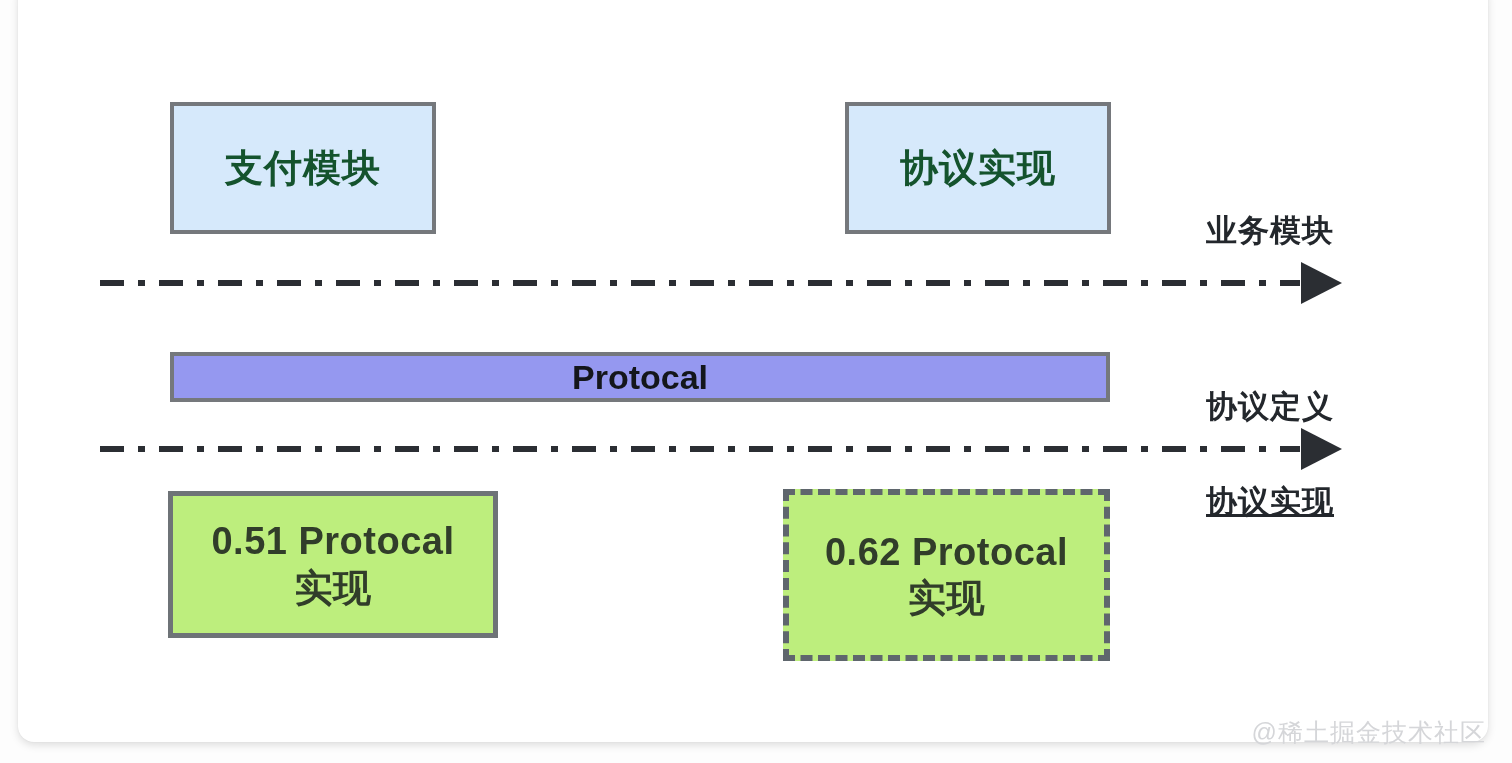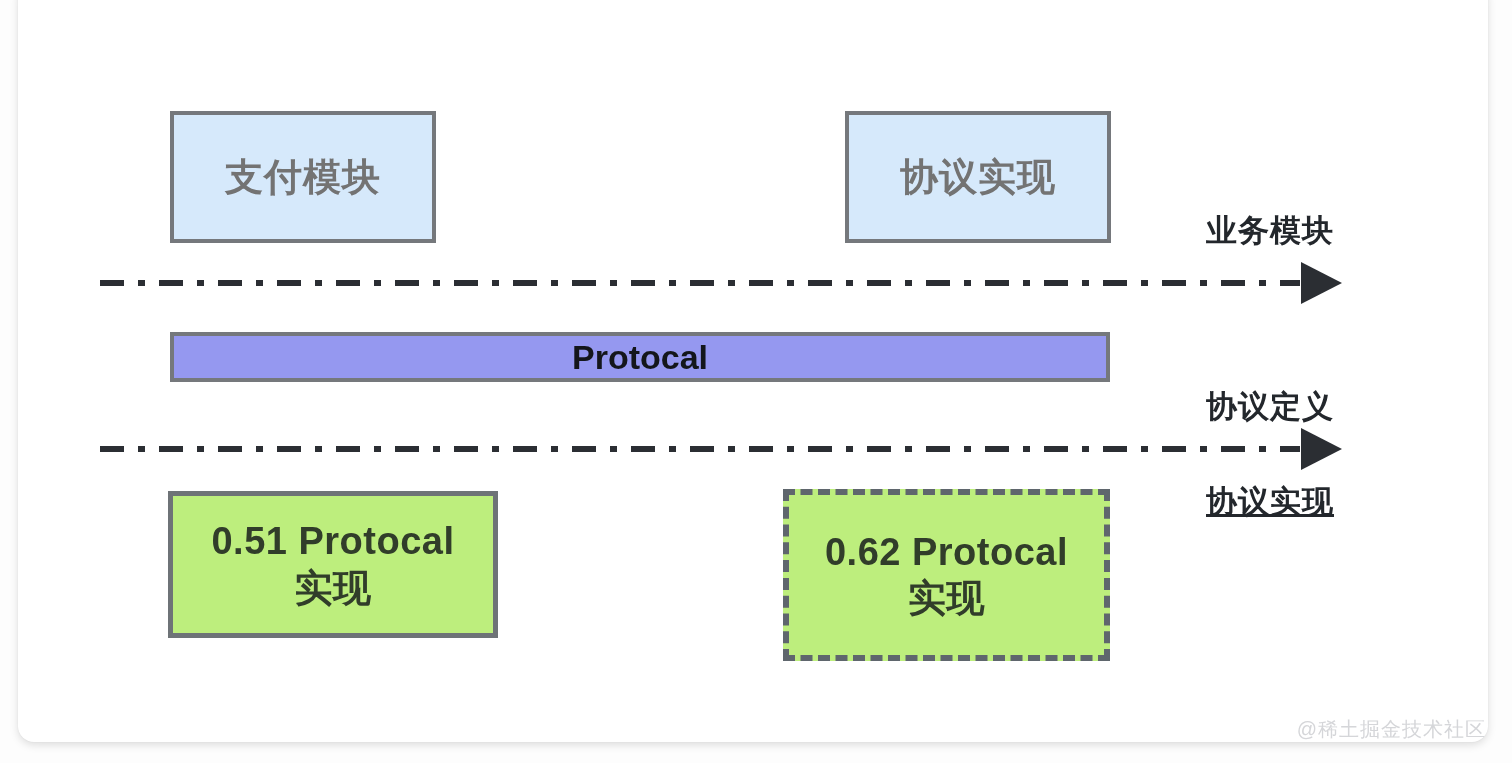--- a/index.html
+++ b/index.html
@@ -30,34 +30,34 @@
     position: absolute;
     box-sizing: border-box;
     display: flex;
     align-items: center;
     justify-content: center;
     text-align: center;
   }
   .module-box {
     width: 266px;
     height: 132px;
-    top: 111px;
+    top: 102px;
     background: var(--module-fill, #d6e9fb);
     border: 4px solid var(--border-gray, #75787c);
     font-size: 38px;
     font-weight: 600;
-    color: #737373;
+    color: #14532d;
     letter-spacing: 1px;
   }
   #module-1 { left: 170px; }
   #module-2 { left: 505px; }
   #module-3 { left: 845px; }
   .protocol-bar {
     left: 170px;
-    top: 332px;
+    top: 352px;
     width: 940px;
     height: 50px;
     background: var(--protocol-fill, #9598f0);
     border: 4px solid var(--border-gray, #75787c);
     font-size: 34px;
     font-weight: 600;
     color: #14161b;
     text-align: right;
   }
   .impl-box {
@@ -99,21 +99,21 @@
   svg.arrows {
     position: absolute;
     left: 0;
     top: 0;
     pointer-events: none;
   }
   .watermark {
     position: absolute;
     right: 26px;
     top: 716px;
-    font-size: 20px;
+    font-size: 25px;
     color: var(--watermark-gray, #d5d6d9);
     letter-spacing: 1px;
     text-align: center;
   }
 </style>
 </head>
 <body>
 
 <div id="page">
 

